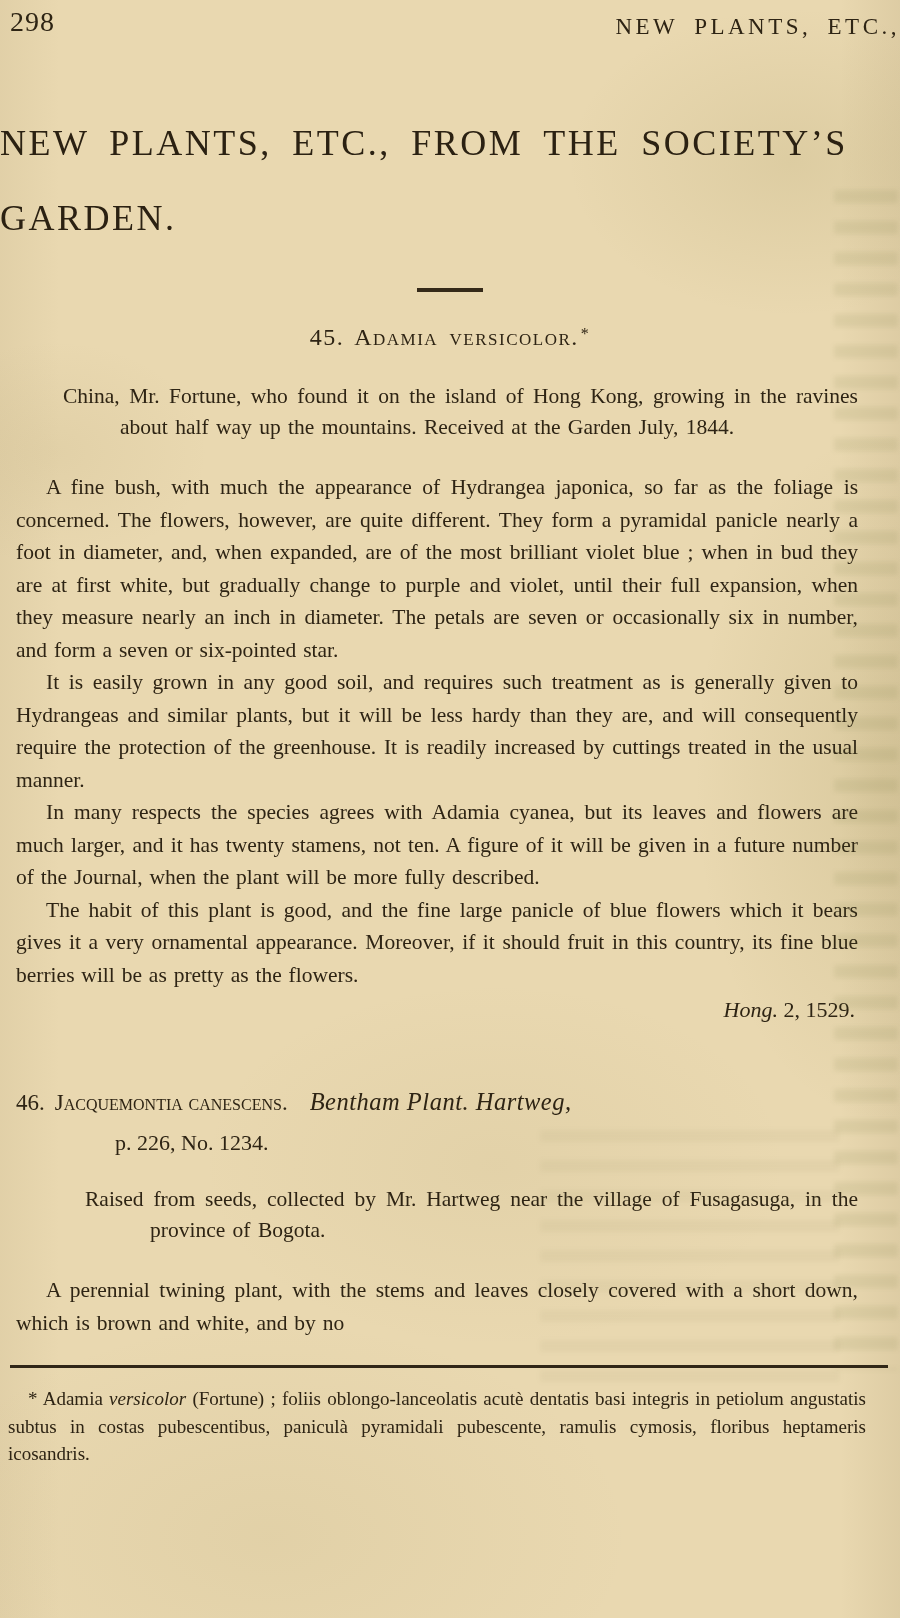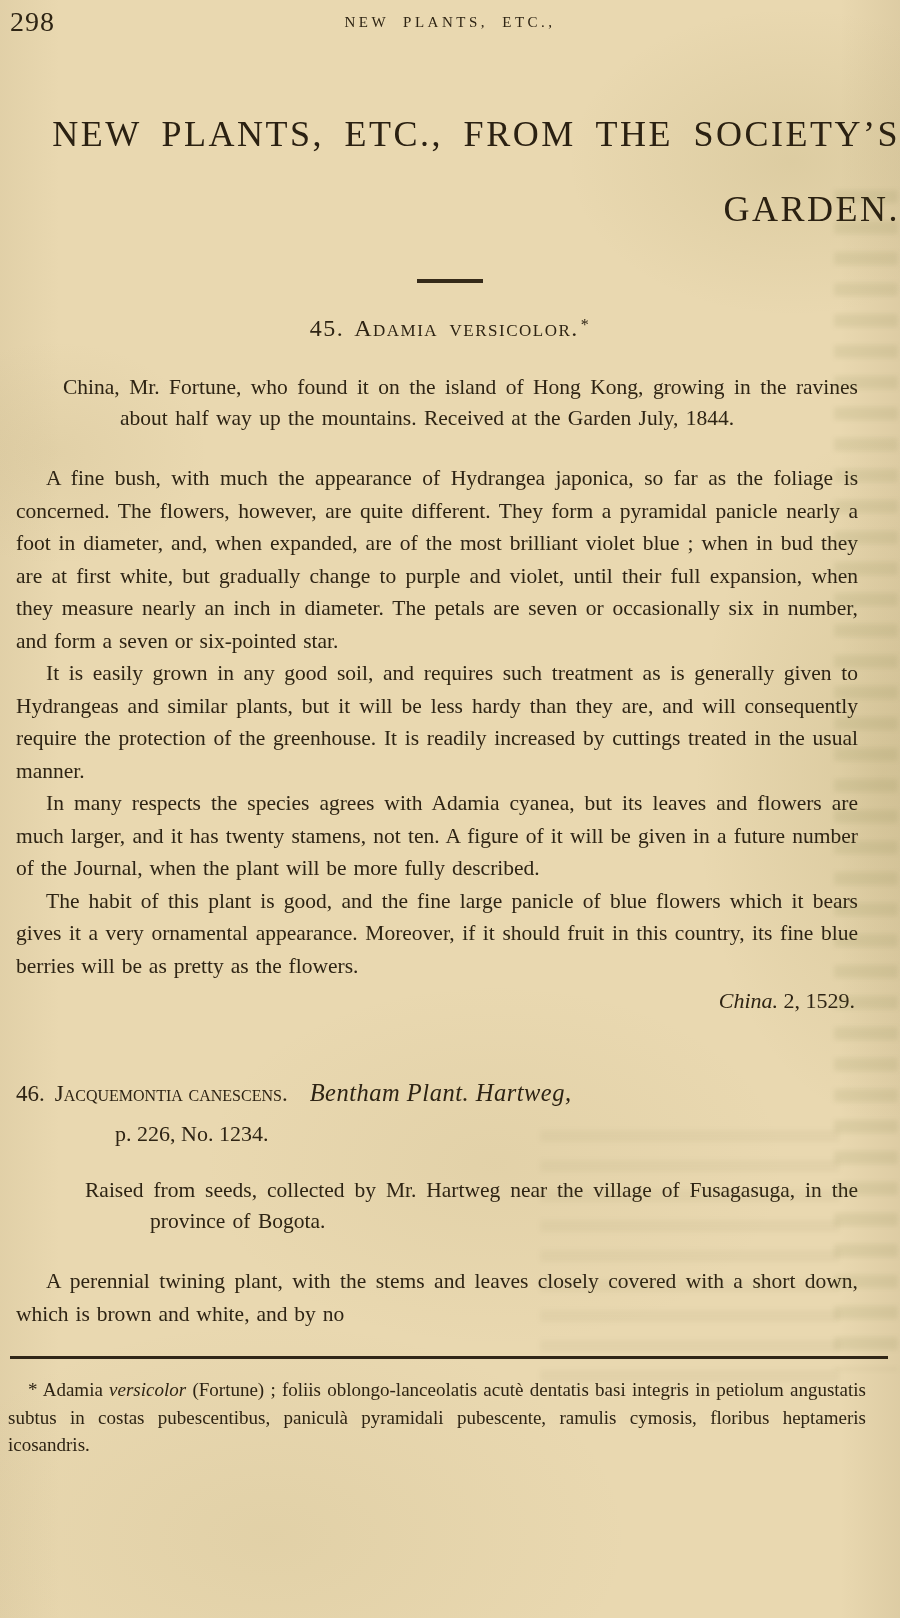--- a/index.html
+++ b/index.html
@@ -23,23 +23,23 @@
   .bleed-right{
     right:2px;top:190px;width:64px;height:1180px;
     background:repeating-linear-gradient(180deg, rgba(104,112,52,0.18) 0 13px, rgba(0,0,0,0) 13px 31px);
   }
   .bleed-mid{
     right:60px;top:1130px;width:300px;height:260px;
     background:repeating-linear-gradient(180deg, rgba(110,104,58,0.10) 0 12px, rgba(0,0,0,0) 12px 30px);
   }
 
   .page-number{position:absolute;left:10px;top:6px;font-size:28px;letter-spacing:1px;}
-  .running-header{padding-top:14px;text-align:center;font-size:15px;letter-spacing:3.5px;word-spacing:7px;}
+  .running-header{padding-top:14px;text-align:right;font-size:23px;letter-spacing:3.5px;word-spacing:7px;}
 
-  .article-title{margin-top:66px;text-align:right;font-size:36px;line-height:75px;letter-spacing:2.5px;word-spacing:9px;color:#2b2112;}
+  .article-title{margin-top:66px;text-align:left;font-size:36px;line-height:75px;letter-spacing:2.5px;word-spacing:9px;color:#2b2112;}
   .article-title .t-line{display:block;}
 
   .section-divider{width:66px;height:4px;background:#352a19;margin:32px auto 0 auto;}
 
   .entry-heading-45{margin-top:32px;text-align:center;font-size:24px;letter-spacing:1.5px;word-spacing:4px;}
   .sc{font-variant:small-caps;}
   .num{margin-right:10px;}
   sup.fn-mark{font-size:16px;vertical-align:6px;margin-left:2px;}
 
   .content{margin:0 42px 0 16px;}
@@ -86,21 +86,21 @@
   <div class="content">
 
     <div class="provenance-45">China, Mr. Fortune, who found it on the island of Hong Kong, growing in the ravines about half way up the mountains. Received at the Garden July, 1844.</div>
 
     <p class="body-par first">A fine bush, with much the appearance of Hydrangea japonica, so far as the foliage is concerned. The flowers, however, are quite different. They form a pyramidal panicle nearly a foot in diameter, and, when expanded, are of the most brilliant violet blue ; when in bud they are at first white, but gradually change to purple and violet, until their full expansion, when they measure nearly an inch in diameter. The petals are seven or occasionally six in number, and form a seven or six-pointed star.</p>
     <p class="body-par">It is easily grown in any good soil, and requires such treatment as is generally given to Hydrangeas and similar plants, but it will be less hardy than they are, and will consequently require the protection of the greenhouse. It is readily increased by cuttings treated in the usual manner.</p>
     <p class="body-par">In many respects the species agrees with Adamia cyanea, but its leaves and flowers are much larger, and it has twenty stamens, not ten. A figure of it will be given in a future number of the Journal, when the plant will be more fully described.</p>
     <p class="body-par">The habit of this plant is good, and the fine large panicle of blue flowers which it bears gives it a very ornamental appearance. Moreover, if it should fruit in this country, its fine blue berries will be as pretty as the flowers.</p>
 
     <div class="pub-date">
-      <span class="ital">China.</span><span> 2, 1529.</span>
+      <span class="ital">Hong.</span><span> 2, 1529.</span>
     </div>
 
     <div class="entry-heading-46">
       <span class="num">46.</span><span class="sc">Jacquemontia canescens.</span><span class="cite-i">Bentham Plant. Hartweg,</span>
       <span class="cite-r">p. 226, No. 1234.</span>
     </div>
 
     <div class="provenance-46">Raised from seeds, collected by Mr. Hartweg near the village of Fusagasuga, in the province of Bogota.</div>
 
     <p class="body-par first">A perennial twining plant, with the stems and leaves closely covered with a short down, which is brown and white, and by no</p>

